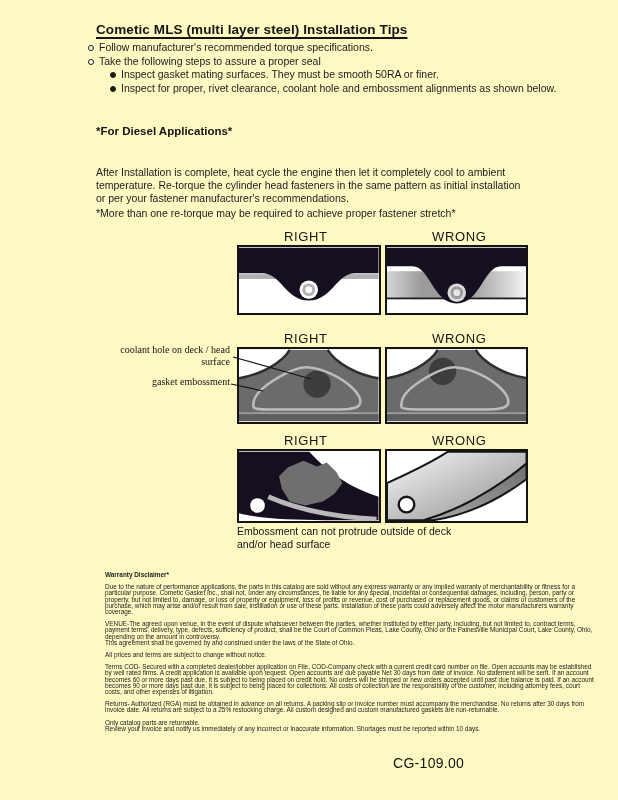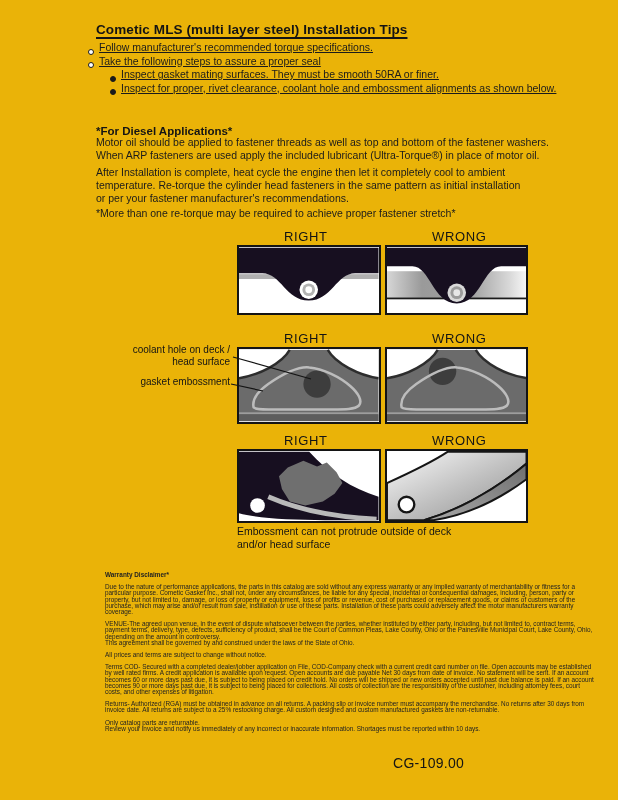--- a/index.html
+++ b/index.html
@@ -1,48 +1,48 @@
 <!DOCTYPE html>
 <html><head>
 <meta charset="utf-8">
 <style>
   html,body{margin:0;padding:0;background:#ffffff;}
   .page{
-    position:relative;width:618px;height:800px;background:#eab308;overflow:hidden;
+    position:relative;width:618px;height:800px;background:#fef9c3;overflow:hidden;
     font-family:"Liberation Sans",sans-serif;color:#1b1b1b;
   }
   
   .title{
     position:absolute;left:96px;top:22px;font-size:13.5px;font-weight:bold;
     text-decoration:underline;text-underline-offset:3px;text-decoration-thickness:1.5px;
     letter-spacing:.1px;color:#141414;
   }
   
   .bullets{position:absolute;left:88px;top:41px;width:470px;font-size:10.5px;line-height:13.5px;}
-  .brow{display:flex;align-items:flex-end;text-decoration:underline;}
+  .brow{display:flex;align-items:flex-start;}
   .bm{flex:0 0 auto;width:4px;height:4px;border:1px solid #1b1b1b;border-radius:50%;margin:4px 5px 0 0;background:#fff;}
   .sub{margin-left:22px;}
   .bm.fill{background:#1b1b1b;width:4px;height:4px;}
   
   .diesel-head{position:absolute;left:96px;top:117px;font-size:11.5px;font-weight:bold;color:#141414;margin-top:8px;}
   .para{position:absolute;left:96px;width:460px;font-size:10.5px;line-height:13.2px;white-space:pre-line;}
   .p1{top:136px;}
   .p2{top:166px;}
   .note{top:207px;}
   
   .pair{position:absolute;left:237px;width:291px;}
   .pair .labels{display:flex;gap:16px;}
   .pair .labels div{width:143px;text-align:center;font-size:13px;letter-spacing:.6px;color:#141414;}
   .pair .imgs{display:flex;gap:4px;margin-top:1px;}
   .fig{border:2.5px solid #141414;display:block;background:#fff;}
   .caption{font-size:10.5px;line-height:12.5px;margin-top:2px;color:#141414;}
   .pair1{top:229px;} .pair2{top:331px;} .pair3{top:433px;}
   .cap3{width:245px;}
   
-  .callout{position:absolute;text-align:right;font-size:10px;line-height:12px;color:#141414;}
+  .callout{position:absolute;text-align:right;font-size:10px;line-height:12px;color:#141414;font-family:Liberation Serif, serif;}
   .co1{left:108px;top:344px;width:122px;}
   .co2{left:98px;top:376px;width:132px;}
   .pointer-overlay{position:absolute;left:205px;top:340px;pointer-events:none;}
   
   .fineprint{position:absolute;left:105px;top:572px;width:490px;font-size:6.4px;line-height:6.2px;color:#222;}
   .fineprint .fp-head{font-weight:bold;margin:0 0 6px 0;}
   .fineprint p{margin:0 0 6px 0;white-space:pre-line;}
   
   .pagenum{position:absolute;left:393px;top:755px;font-size:14px;letter-spacing:.3px;color:#141414;}
 </style>
@@ -66,22 +66,20 @@
       <span class="bm fill"></span>
       <span>Inspect gasket mating surfaces.  They must be smooth 50RA or finer.</span>
     </div>
     <div class="brow sub">
       <span class="bm fill"></span>
       <span>Inspect for proper, rivet clearance, coolant hole and embossment alignments as shown below.</span>
     </div>
   </div>
 
   <div class="diesel-head">*For Diesel Applications*</div>
-  <div class="para p1">Motor oil should be applied to fastener threads as well as top and bottom of the fastener washers.
-When ARP fasteners are used apply the included lubricant (Ultra-Torque®) in place of motor oil.</div>
   <div class="para p2">After Installation is complete, heat cycle the engine then let it completely cool to ambient
 temperature. Re-torque the cylinder head fasteners in the same pattern as initial installation
 or per your fastener manufacturer's recommendations.</div>
   <div class="para note">*More than one re-torque may be required to achieve proper fastener stretch*</div>
 
   <div class="pair pair1">
     <div class="labels">
       <div>RIGHT</div>
       <div>WRONG</div>
     </div>

